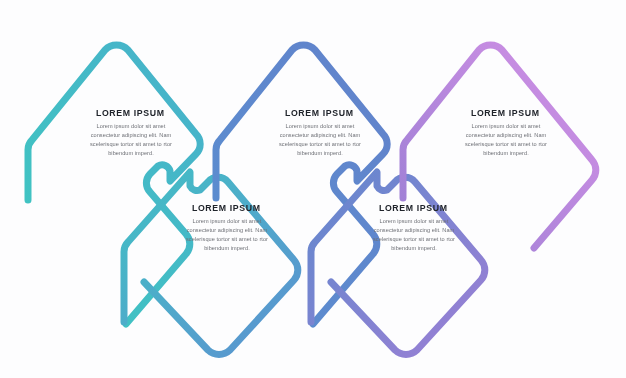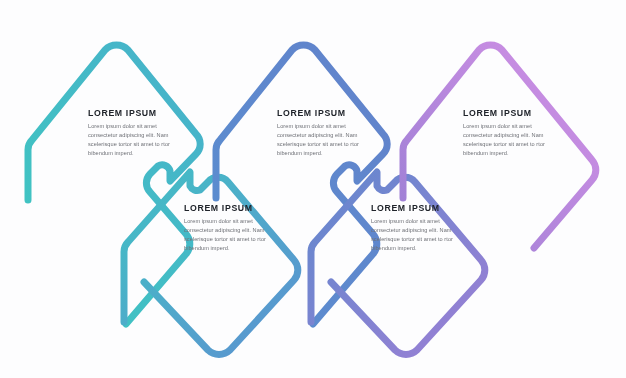--- a/index.html
+++ b/index.html
@@ -22,21 +22,21 @@
   #infographic svg.shape-layer {
     position: absolute;
     left: 0;
     top: 0;
     width: 626px;
     height: 378px;
   }
   .text-block {
     position: absolute;
     width: 92px;
-    text-align: left;
+    text-align: center;
   }
   .block-title {
     font-family: "Liberation Sans", sans-serif;
     font-size: 9.5px;
     font-weight: 700;
     letter-spacing: 0.7px;
     color: #20242b;
     margin: 0 0 4px 0;
     line-height: 1.05;
     transform: scaleX(0.92);

